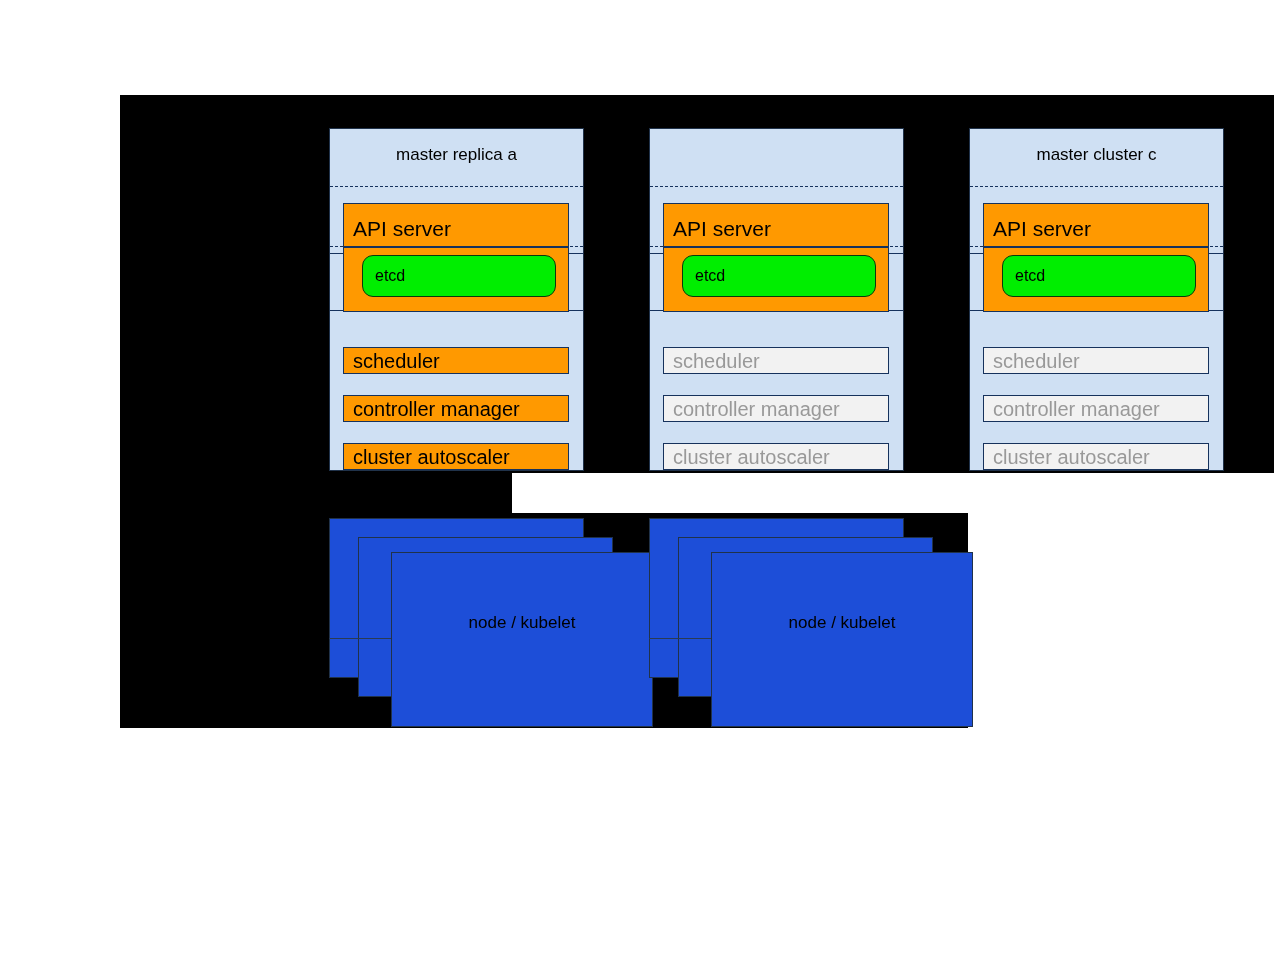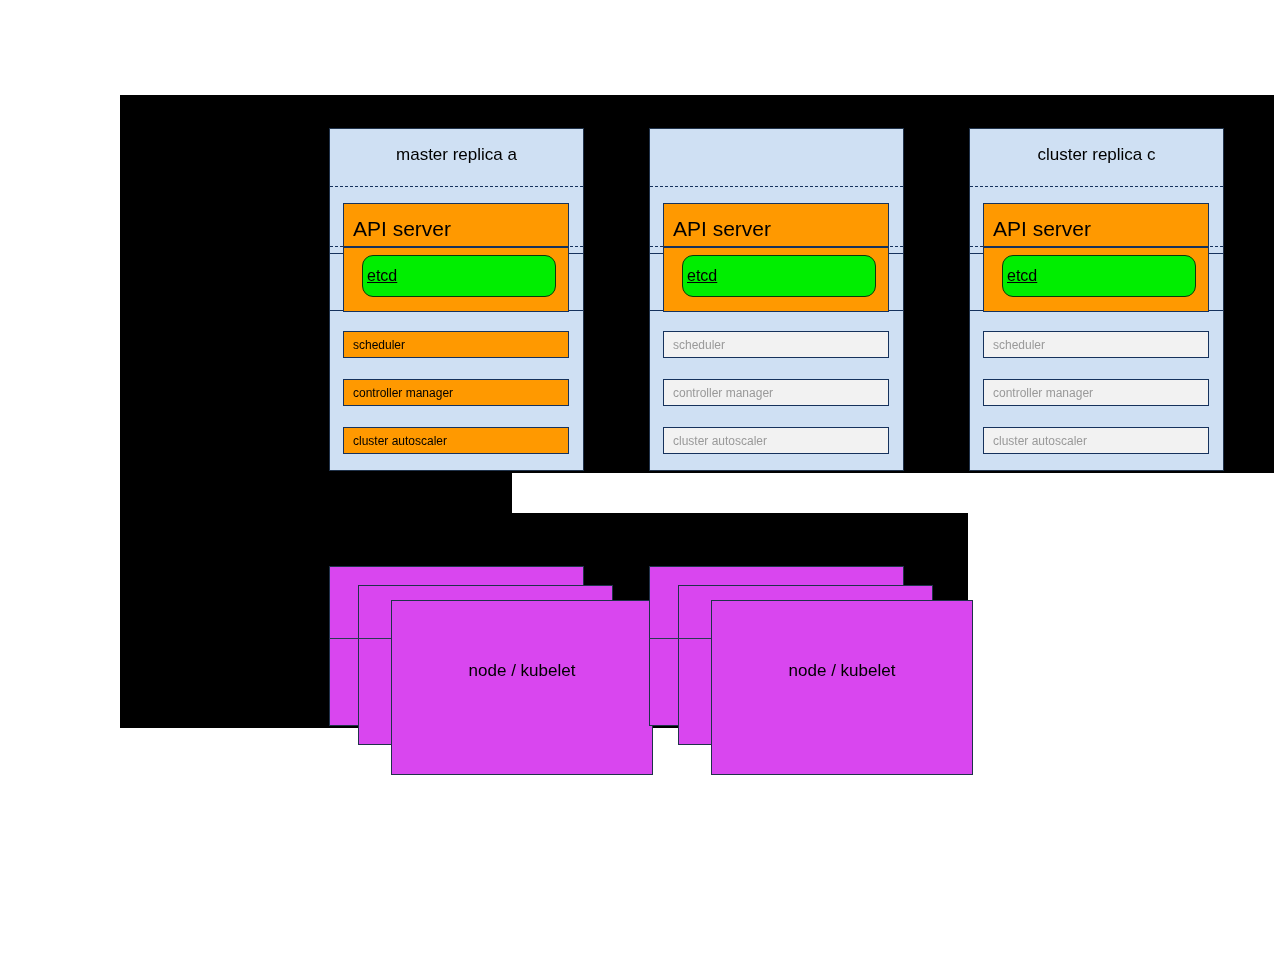--- a/index.html
+++ b/index.html
@@ -35,23 +35,24 @@
   
   .solidline{
     position:absolute;left:0;right:0;height:0;
     border-top:1.4px solid #16325c;
   }
 
   
   .comp{
     position:absolute;box-sizing:border-box;
     border:1.4px solid #16325c;
-    font-size:12px;line-height:1;
+    font-size:20px;line-height:1;
     display:flex;align-items:center;
     padding-left:9px;
+    margin-top:16px;
   }
   .comp.active{background:#FF9900;color:#000000;}
   .comp.inactive{background:#F2F2F2;color:#999999;}
 
   
   .apiserver{
     position:absolute;box-sizing:border-box;
     background:#FF9900;border:1.4px solid #16325c;
   }
   .apiserver-label{
@@ -59,28 +60,28 @@
     font-size:21px;line-height:1;color:#000;
   }
   .etcdslab{
     position:absolute;box-sizing:border-box;
     background:#FF9900;border:1.4px solid #16325c;
   }
   .etcd{
     position:absolute;box-sizing:border-box;
     background:#00EE00;border:1.5px solid #0a3a0a;
     border-radius:11px;
-    display:flex;align-items:center;padding-left:4px;
-    font-size:16px;line-height:1;color:#000;text-decoration:underline;
+    display:flex;align-items:center;padding-left:12px;
+    font-size:16px;line-height:1;color:#000;
   }
 
   
   .nodecard{
     position:absolute;box-sizing:border-box;
-    background:#d946ef;border:1px solid #20324a;margin-top:48px;
+    background:#1d4ed8;border:1px solid #20324a;
   }
   .nodecard.front{
     display:flex;align-items:flex-start;justify-content:center;
   }
   .node-label{
     margin-top:60px;font-size:17px;line-height:20px;color:#000;
   }
   
   .nodeline{position:absolute;height:0;border-top:1.4px solid #2a3b52;}
 </style>
@@ -120,21 +121,21 @@
   <div class="apiserver" style="left:663px;top:203px;width:226px;height:44px;">
     <span class="apiserver-label">API server</span>
   </div>
   <div class="etcdslab" style="left:663px;top:247px;width:226px;height:65px;"></div>
   <div class="etcd" style="left:682px;top:255px;width:194px;height:42px;">etcd</div>
   <div class="comp inactive" style="left:663px;top:331px;width:226px;height:27px;">scheduler</div>
   <div class="comp inactive" style="left:663px;top:379px;width:226px;height:27px;">controller manager</div>
   <div class="comp inactive" style="left:663px;top:427px;width:226px;height:27px;">cluster autoscaler</div>
 
   <div class="replica" style="left:969px;top:128px;width:255px;height:343px;">
-    <div class="replica-title">cluster replica c</div>
+    <div class="replica-title">master cluster c</div>
     <div class="dashline" style="top:57px;"></div>
     <div class="dashline" style="top:117px;"></div>
     <div class="solidline" style="top:124px;"></div>
     <div class="solidline" style="top:181px;"></div>
   </div>
   <div class="apiserver" style="left:983px;top:203px;width:226px;height:44px;">
     <span class="apiserver-label">API server</span>
   </div>
   <div class="etcdslab" style="left:983px;top:247px;width:226px;height:65px;"></div>
   <div class="etcd" style="left:1002px;top:255px;width:194px;height:42px;">etcd</div>

